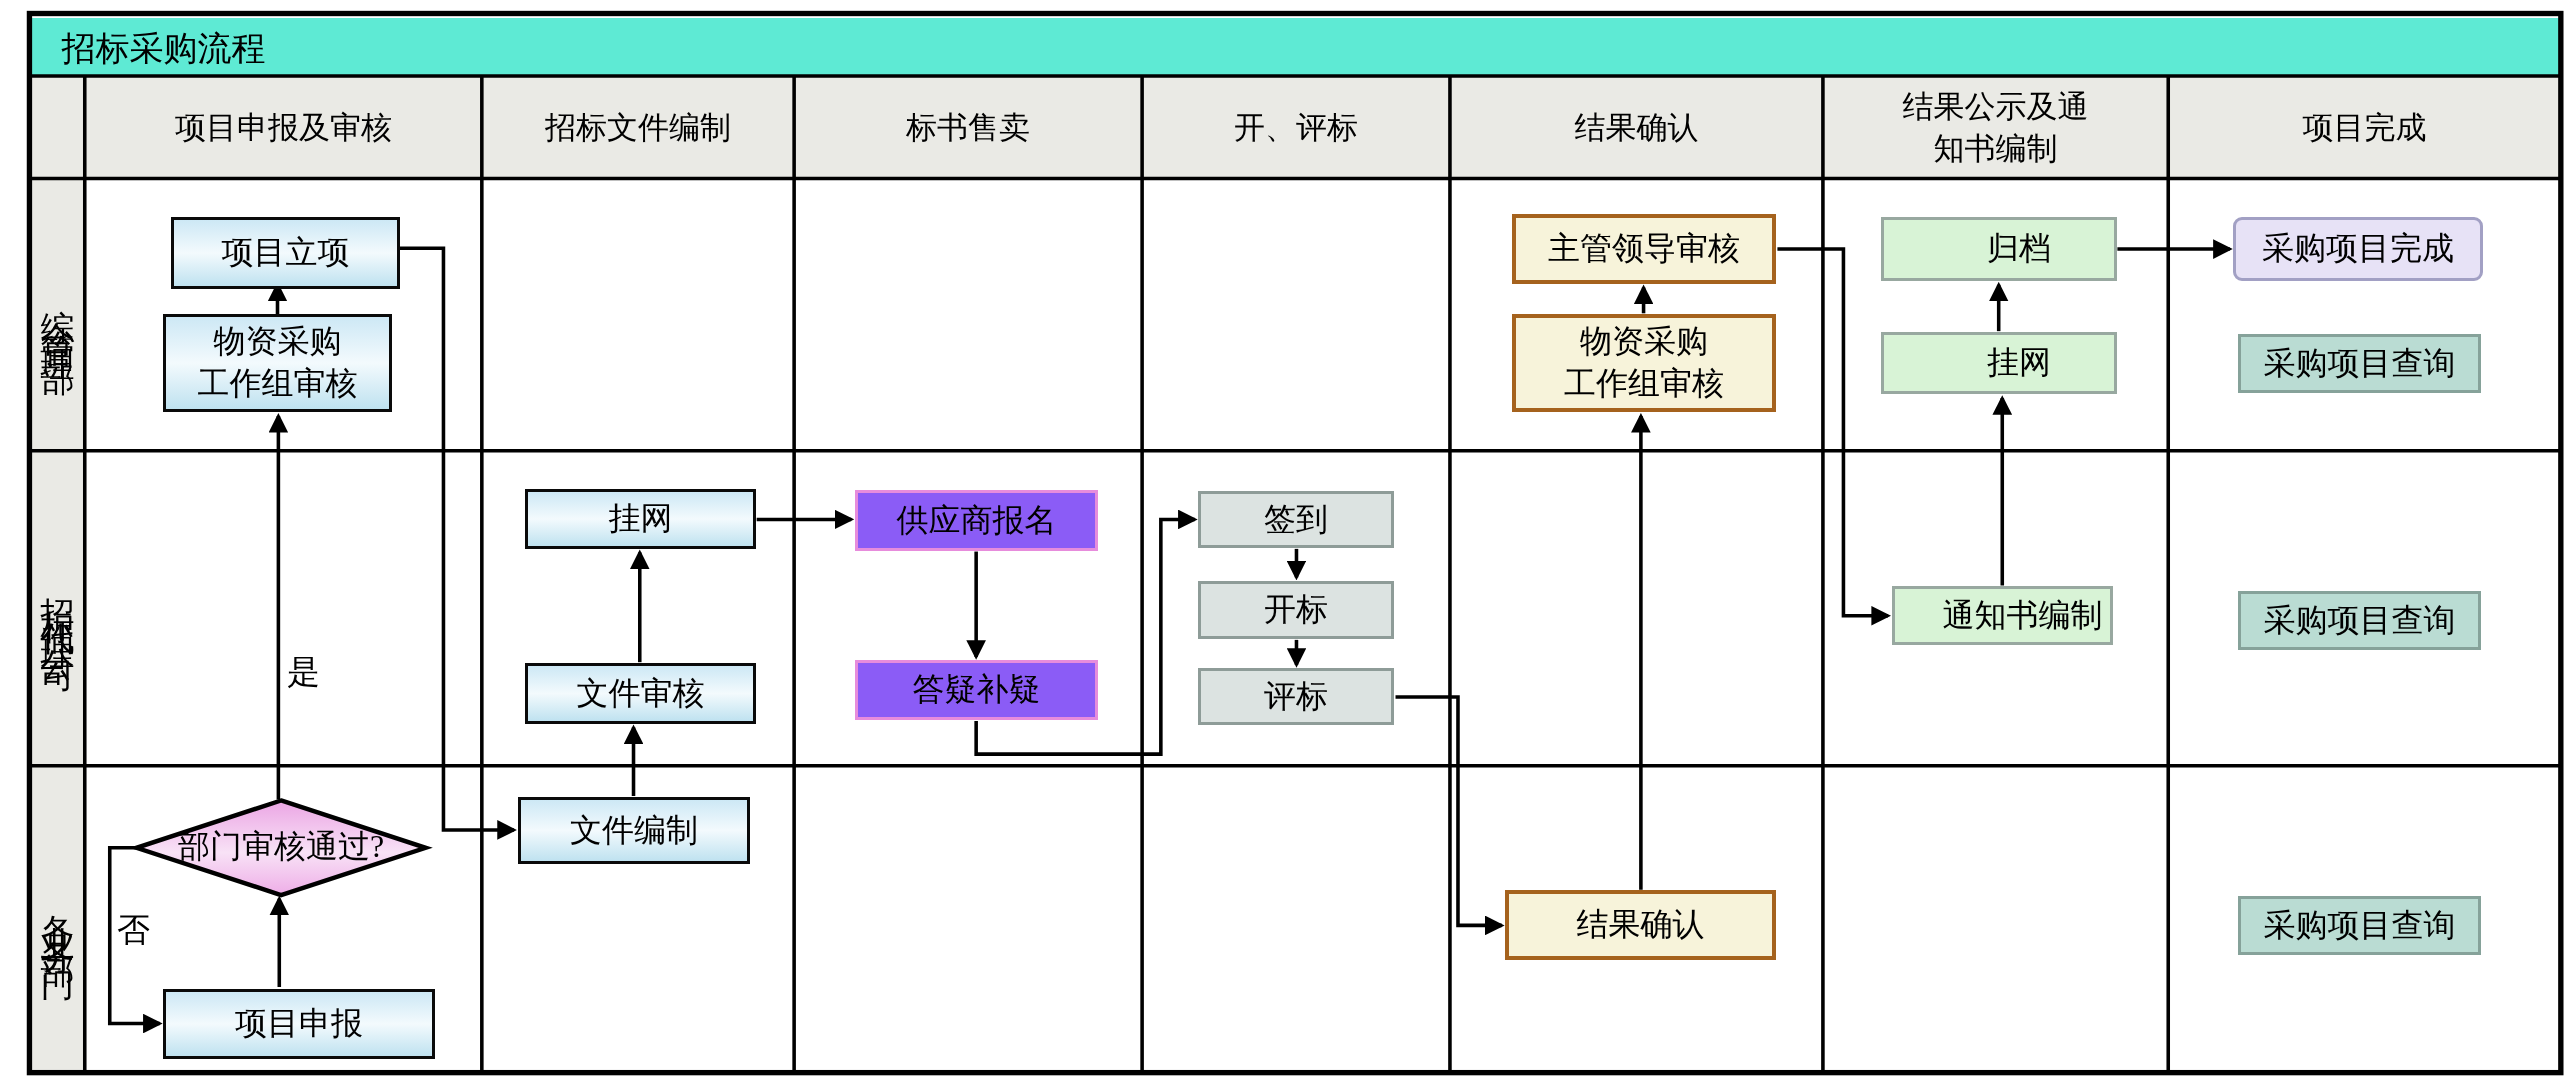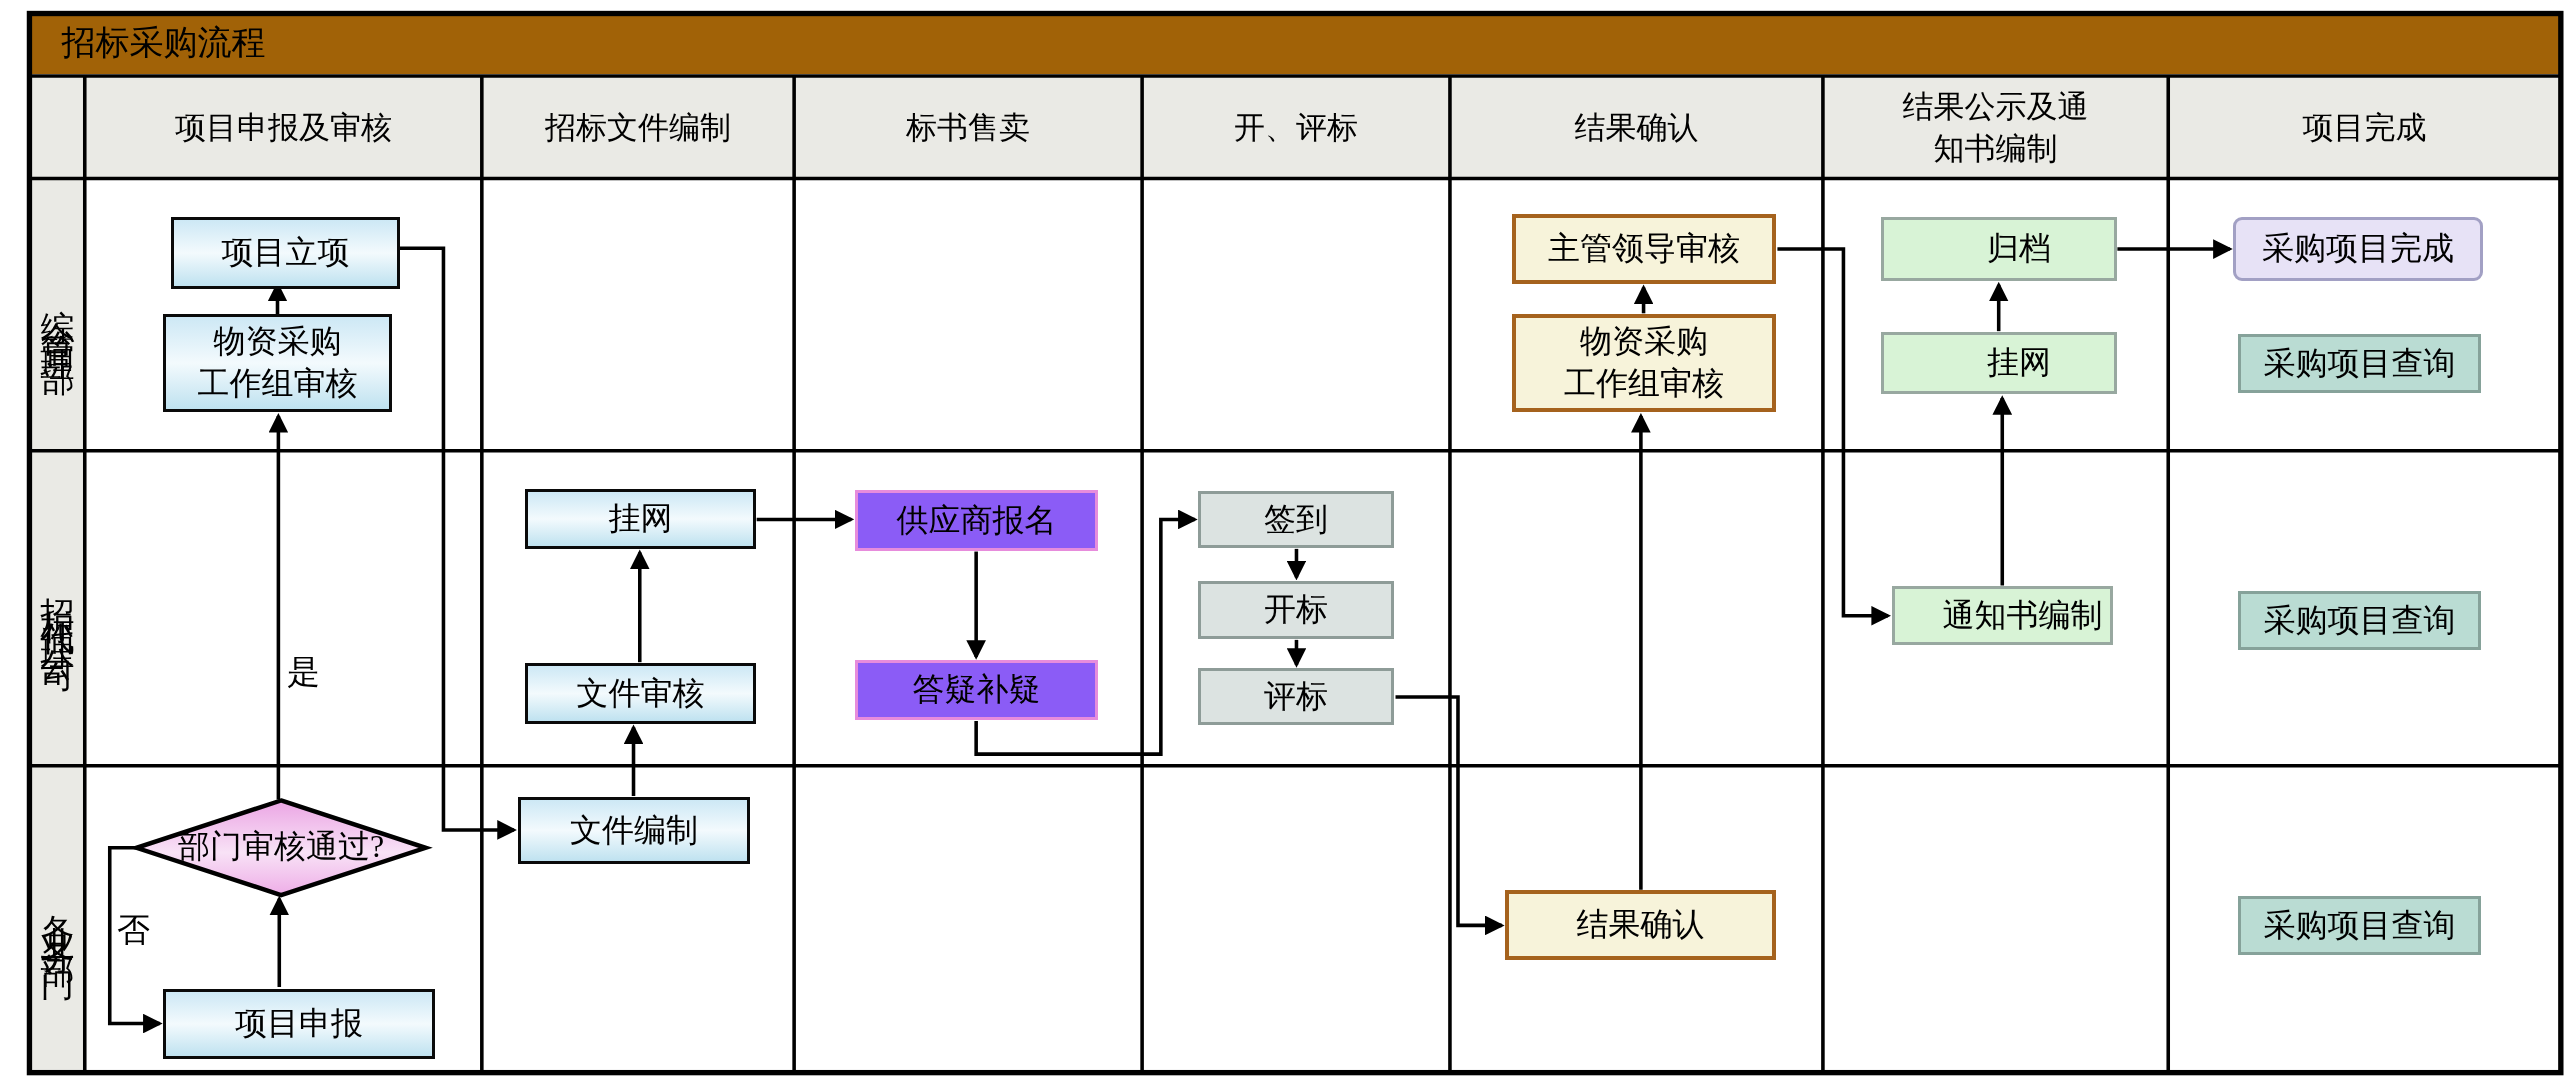--- a/index.html
+++ b/index.html
@@ -2,21 +2,21 @@
 <html style="font-size:14.3px"><head>
 <meta charset="utf-8">
 <style>
   html,body{margin:0;padding:0;background:#ffffff;}
   .canvas{
     position:relative;width:2576px;height:1079px;background:#ffffff;overflow:hidden;
     font-family:"Liberation Serif","DejaVu Serif",serif;color:#000;
   }
   .abs{position:absolute;}
   
-  .title-band{left:29.4px;top:12px;width:2531px;height:62px;background:#a16207;
+  .title-band{left:29.4px;top:18px;width:2531px;height:62px;background:#5eead4;
     display:flex;align-items:center;padding-left:32px;box-sizing:border-box;font-size:34px;}
   .header-band{left:29.4px;top:76px;width:2531px;height:103px;background:#eaeae5;}
   .lanecol-band{left:29.4px;top:178px;width:55px;height:894px;background:#eaeae5;}
   
   .hcell{top:76px;height:103px;display:flex;align-items:center;justify-content:center;
     text-align:center;font-size:31px;white-space:pre-line;line-height:1.35;z-index:2;}
   
   .lane{left:29.4px;width:55px;display:flex;align-items:center;justify-content:center;
     writing-mode:vertical-rl;text-orientation:upright;font-size:34px;line-height:1;
     letter-spacing:12.5px;z-index:2;}

